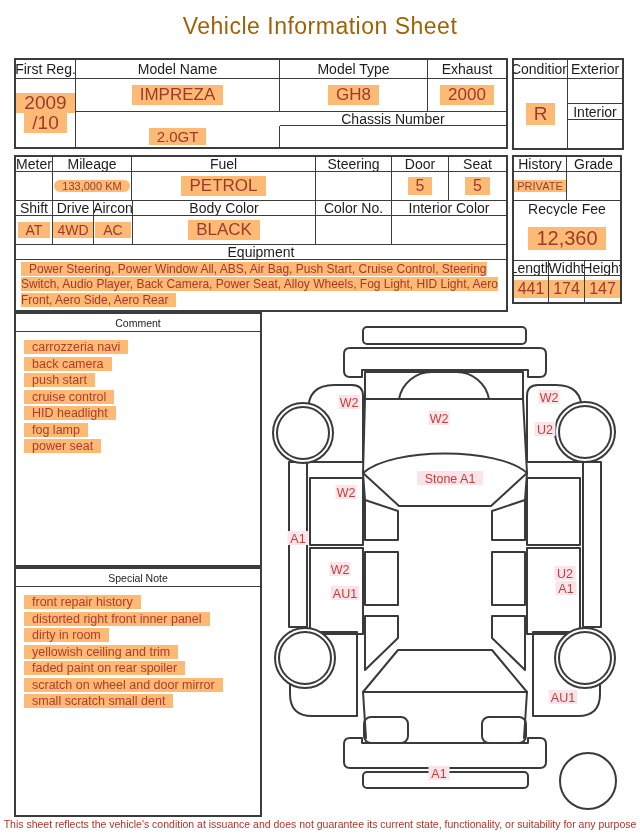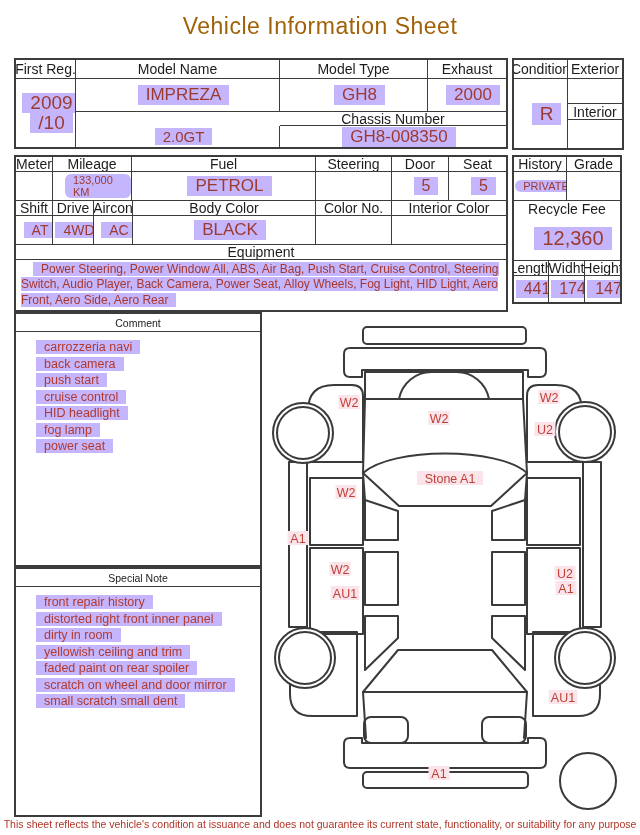--- a/index.html
+++ b/index.html
@@ -14,21 +14,21 @@
     text-align:center; font-size:23px; letter-spacing:0.5px; color:#a16207;
   }
   .tbl { position:absolute; border:2px solid #3c3c3c; display:grid; background:#fff; }
   .tbl2 { position:absolute; border:2px solid #3c3c3c; background:#fff; }
   .row { display:grid; }
   .cell { display:flex; align-items:center; justify-content:center; overflow:hidden; }
   .br { border-right:1.5px solid #3c3c3c; }
   .bb { border-bottom:1.5px solid #3c3c3c; }
   .lbl { font-size:14px; color:#1c1c1c; white-space:nowrap; }
   .val { color:#9d3a30; }
-  .hl { background:#c4b5fd; padding:0 8px;margin-left:12px; }
+  .hl { background:#fdba74; padding:0 8px; }
   .v-xl { font-size:20px; }
   .v-lg { font-size:17px; }
   .v-md { font-size:14px; }
   .v-sm { font-size:11px;border-radius:6px; }
   .v-num { font-size:16px; }
   .fr { display:flex; flex-direction:column; align-items:center; line-height:1.05; font-size:19px; }
   .eq {
     font-size:12px; line-height:1.28; color:#a8372c;
     padding:2px 5px; text-align:left;
   }
@@ -75,23 +75,20 @@
     <div class="cell br bb val" style="grid-area:2/3">
         <span class="hl v-lg">GH8</span>
       </div>
     <div class="cell bb val" style="grid-area:2/4">
         <span class="hl v-lg">2000</span>
       </div>
 
     <div class="cell lbl bb" style="grid-area:3/3/4/5">Chassis Number</div>
     <div class="cell br val" style="grid-area:4/2">
         <span class="hl v-md" style="font-size:15px">2.0GT</span>
-      </div>
-    <div class="cell val" style="grid-area:4/3/5/5">
-        <span class="hl v-lg">GH8-008350</span>
       </div>
   </div>
 
   <div class="tbl" style="left:512px; top:58px; grid-template-columns:54px 54px; grid-template-rows:19px 25px 16px 28px;">
     <div class="cell lbl br bb" style="grid-area:1/1">Condition</div>
     <div class="cell lbl bb" style="grid-area:1/2">Exterior</div>
     <div class="cell br val" style="grid-area:2/1/5/2">
         <span class="hl" style="font-size:19px">R</span>
       </div>
     <div class="cell bb val" style="grid-area:2/2"></div>

